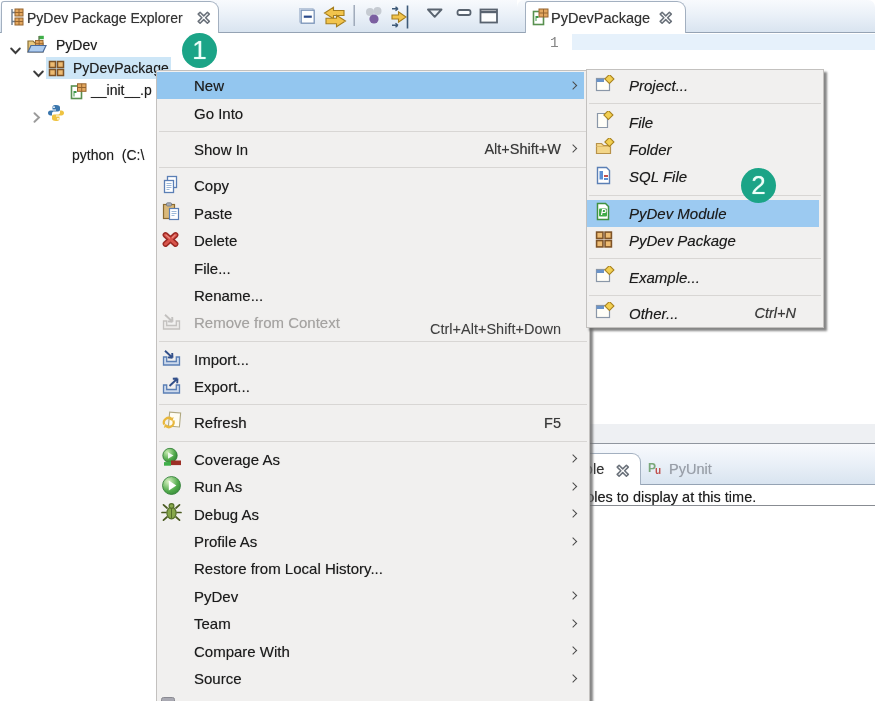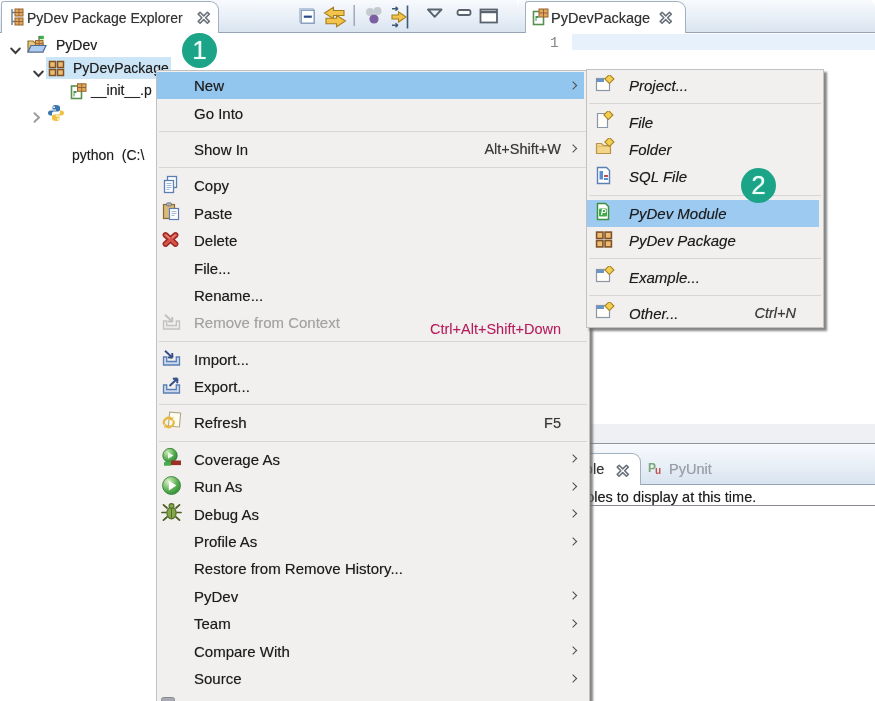--- a/index.html
+++ b/index.html
@@ -25,21 +25,21 @@
 
 
 .menu { position:absolute; background:#f1f0ef; border:1px solid #c3c1bf;
   box-shadow:3px 3px 2px rgba(105,105,105,.8); padding-top:1px; }
 .mi { position:relative; height:27.4px; display:flex; align-items:center;
   font-size:15px; color:#1c1c1c; padding-left:37px; padding-right:15px; white-space:nowrap;
   text-shadow:0 0 0.7px rgba(30,30,30,0.5); }
 .mi.hl { background-image:linear-gradient(#93c6ef,#93c6ef); background-repeat:no-repeat; background-size:calc(100% - 5px) 100%; }
 .mi.dis { color:#a5a3a1; text-shadow:0 0 0.7px rgba(160,160,160,0.5);text-align:center; }
 .mi .sc { margin-left:auto; padding-right:13px; font-size:14.5px; color:#3a3a3a; }
-.mi.dis .sc { color:#be185d;margin-top:12px; }
+.mi.dis .sc { color:#404040;margin-top:12px; }
 .mi .ar { position:absolute; right:13px; top:50%; width:6px; height:6px;
   border-right:1.7px solid #4a4a4a; border-top:1.7px solid #4a4a4a;
   transform:translateY(-58%) rotate(45deg); }
 .mi .ic { position:absolute; left:4px; top:50%; transform:translateY(-50%); }
 .msep { height:9px; position:relative; }
 .msep:before { content:""; position:absolute; left:2px; right:2px; top:4px;
   border-top:1px solid #d8d6d4; }
 
 .sub .mi { padding-left:42px;font-style:italic; }
 .sub .mi .sc { padding-right:12px; }
@@ -250,21 +250,21 @@
           </svg></span>Run As<span class="ar"></span></div>
     <div class="mi"><span class="ic" id="i-debug"><svg width="21" height="21" viewBox="0 0 21 21"> 
             <g stroke="#4a5a20" stroke-width="1.7" stroke-linecap="round"> 
               <path d="M6 6 L2.5 2.8 M15 6 L18.5 2.8 M5 10.5 H1 M16 10.5 H20 M6 15 L2.5 18.2 M15 15 L18.5 18.2"></path> 
             </g> 
             <ellipse cx="10.5" cy="11" rx="4.6" ry="5.8" fill="#87a84a" stroke="#55702a" stroke-width="1.2"></ellipse> 
             <circle cx="10.5" cy="4" r="2.4" fill="#87a84a" stroke="#55702a" stroke-width="1.2"></circle> 
             <path d="M10.5 6 V16.5" stroke="#55702a" stroke-width="1"></path> 
           </svg></span>Debug As<span class="ar"></span></div>
     <div class="mi">Profile As<span class="ar"></span></div>
-    <div class="mi">Restore from Remove History...</div>
+    <div class="mi">Restore from Local History...</div>
     <div class="mi">PyDev<span class="ar"></span></div>
     <div class="mi">Team<span class="ar"></span></div>
     <div class="mi">Compare With<span class="ar"></span></div>
     <div class="mi">Source<span class="ar"></span></div>
     <div class="mi" style="align-items:flex-end;padding-bottom:0;"><span class="ic" id="i-props" style="top:5px;transform:none;"><svg width="15" height="18" viewBox="0 0 15 18">
             <rect x="0.5" y="0.5" width="13" height="17" rx="2" fill="#a9a9b2" stroke="#8a8a92"></rect>
           </svg></span>Properties</div>
   </div>
 
   <div class="menu sub" id="submenu" style="left:586px;top:69px;width:238px;padding-top:2px;">

